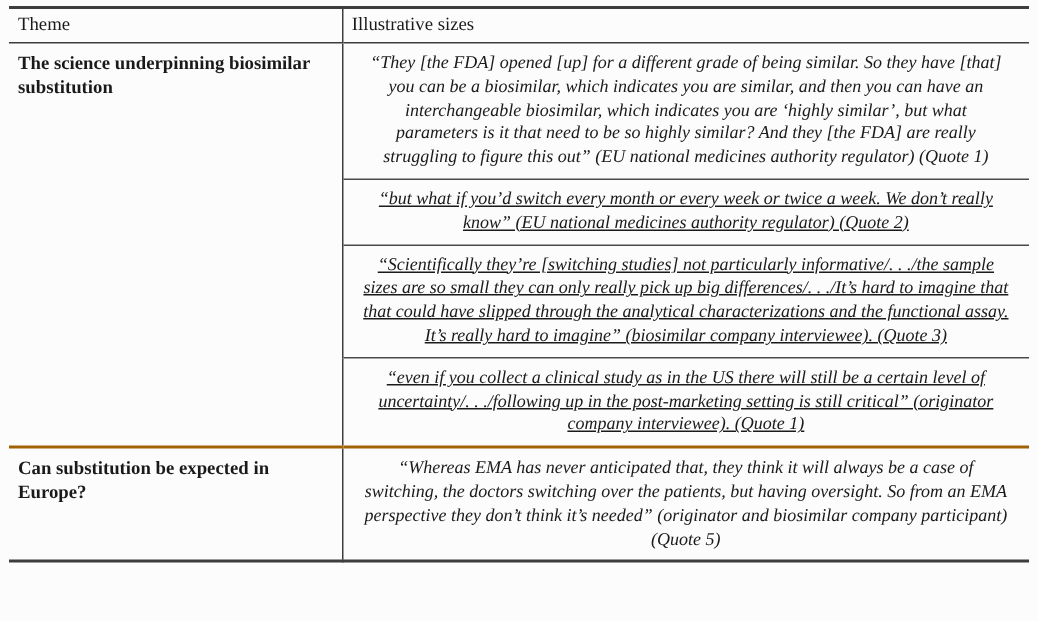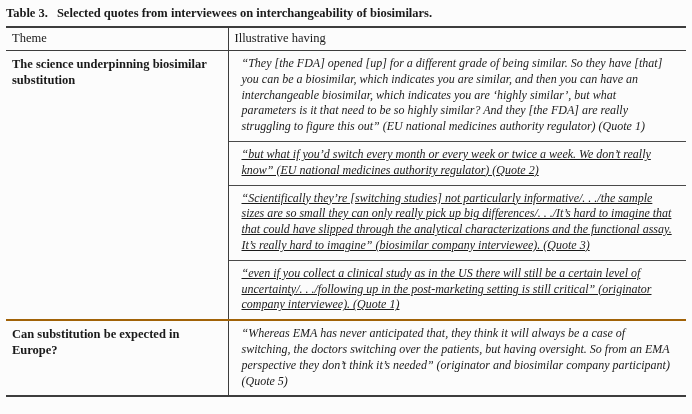--- a/index.html
+++ b/index.html
@@ -51,43 +51,41 @@
   td.theme {
     font-weight: bold;
     font-size: 12.5px;
     line-height: 16px;
     padding: 5px 10px 5px 6px;
   }
   td.quote {
     font-style: italic;
     font-size: 12px;
     line-height: 15.8px;
+    text-align: center;
     padding: 5px 13px 6px 13px;
   }
   tr.qsep td.quote { border-top: 1.2px solid #4a4a4a; text-decoration: underline; }
   tr.theme-sep td { border-top: 2px solid #a16207; }
 </style>
 </head>
 <body>
 
 <div class="page">
 
-  <div class="table-caption">
-    <span class="cap-label">Table 3.</span><span class="cap-text">Selected quotes from interviewees on interchangeability of biosimilars.</span>
-  </div>
 
   <table class="quotes-table">
     <colgroup>
       <col class="c-theme">
       <col class="c-quote">
     </colgroup>
     <thead>
       <tr>
         <th class="h-theme">Theme</th>
-        <th class="h-quote">Illustrative having</th>
+        <th class="h-quote">Illustrative sizes</th>
       </tr>
     </thead>
     <tbody>
       <tr>
         <td class="theme" rowspan="4">The science underpinning biosimilar substitution</td>
         <td class="quote">“They [the FDA] opened [up] for a different grade of being similar. So they have [that] you can be a biosimilar, which indicates you are similar, and then you can have an interchangeable biosimilar, which indicates you are ‘highly similar’, but what parameters is it that need to be so highly similar? And they [the FDA] are really struggling to figure this out” (EU national medicines authority regulator) (Quote 1)</td>
       </tr>
       <tr class="qsep">
         <td class="quote">“but what if you’d switch every month or every week or twice a week. We don’t really know” (EU national medicines authority regulator) (Quote 2)</td>
       </tr>

